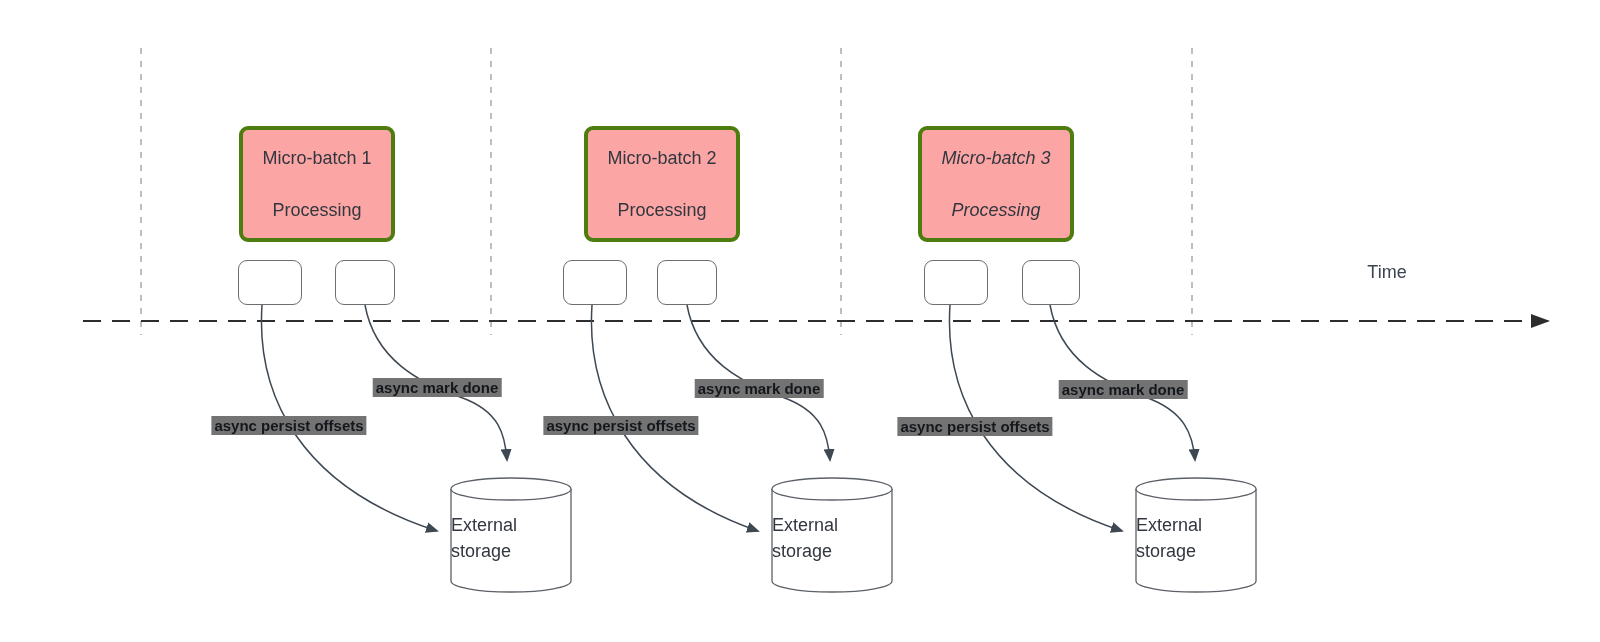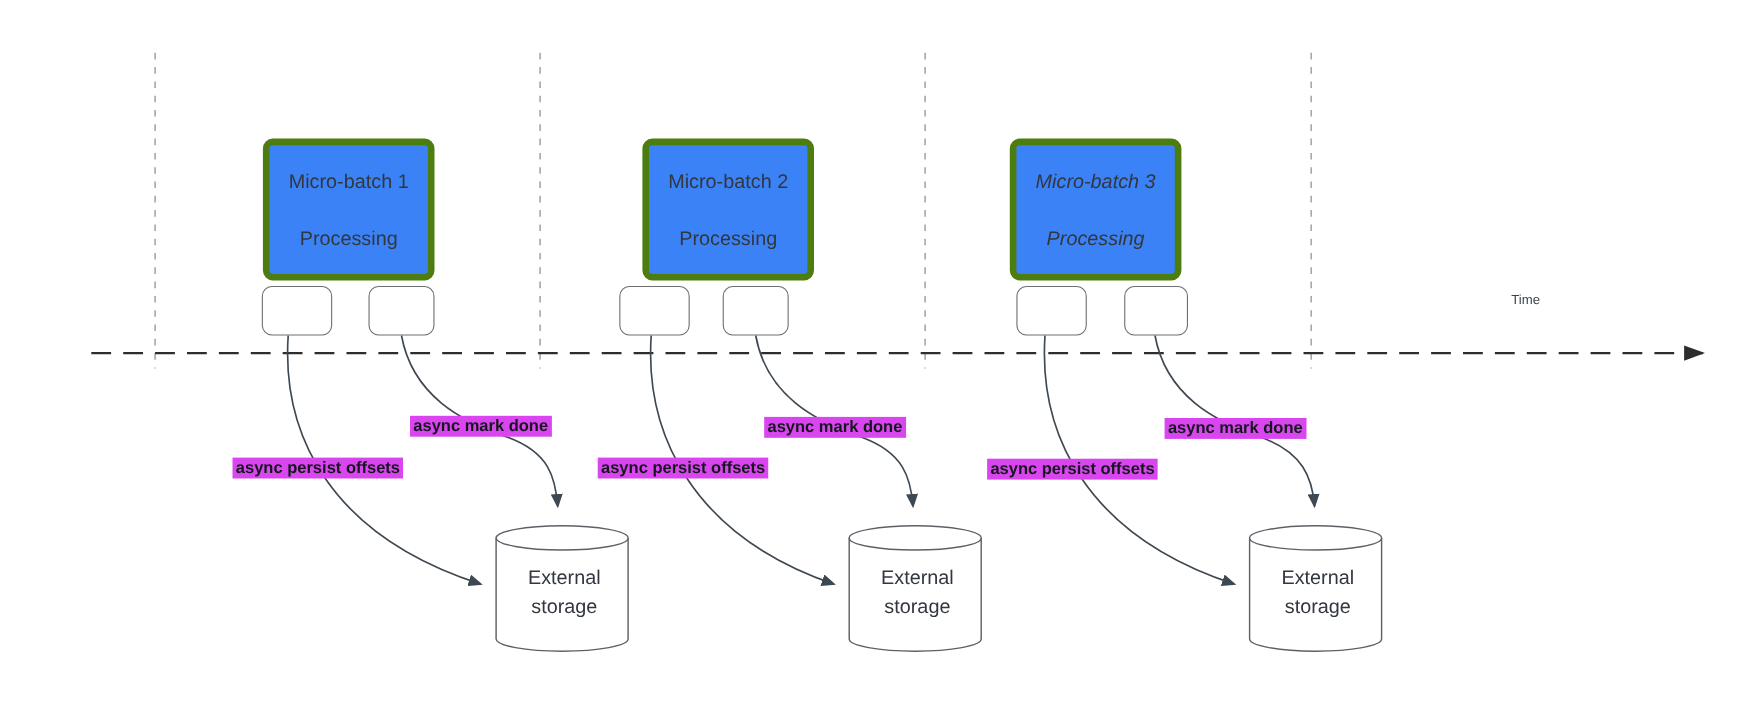--- a/index.html
+++ b/index.html
@@ -16,24 +16,24 @@
     overflow: hidden;
   }
   #canvas-svg {
     position: absolute;
     left: 0; top: 0;
     z-index: 0;
   }
   .process-box {
     position: absolute;
     width: 156px;
-    height: 129px;
-    border: 6px solid #4d7c0f;
+    height: 116px;
+    border: 4px solid #4d7c0f;
     border-radius: 9px;
-    background: #3b82f6;
+    background: #fca5a5;
     display: flex;
     align-items: center;
     justify-content: center;
     text-align: center;
     z-index: 2;
     box-sizing: border-box;
   }
   .process-box .shape-text { white-space: pre-line; }
   .shape-text {
     font-size: 18px;
@@ -50,41 +50,41 @@
     background: #ffffff;
     z-index: 2;
     box-sizing: border-box;
   }
   .storage-text {
     position: absolute;
     width: 124px;
     height: 84px;
     display: flex;
     flex-direction: column;
-    align-items: center;
+    align-items: flex-start;
     justify-content: center;
     z-index: 2;
   }
   .edge-label {
     position: absolute;
     transform: translateX(-50%);
     white-space: nowrap;
     font-size: 15px;
     font-weight: bold;
     color: #14181c;
-    background: #d946ef;
+    background: #737373;
     padding: 1px 3px;
     z-index: 3;
   }
   .time-label {
     position: absolute;
     left: 1387px;
     top: 272px;
     transform: translate(-50%, -50%);
-    font-size: 12px;
+    font-size: 18px;
     color: #3b4450;
     z-index: 2;
   }
 </style>
 </head>
 <body>
 
 <div id="stage">
 
   <svg id="canvas-svg" width="1600" height="642" viewBox="0 0 1600 642">

